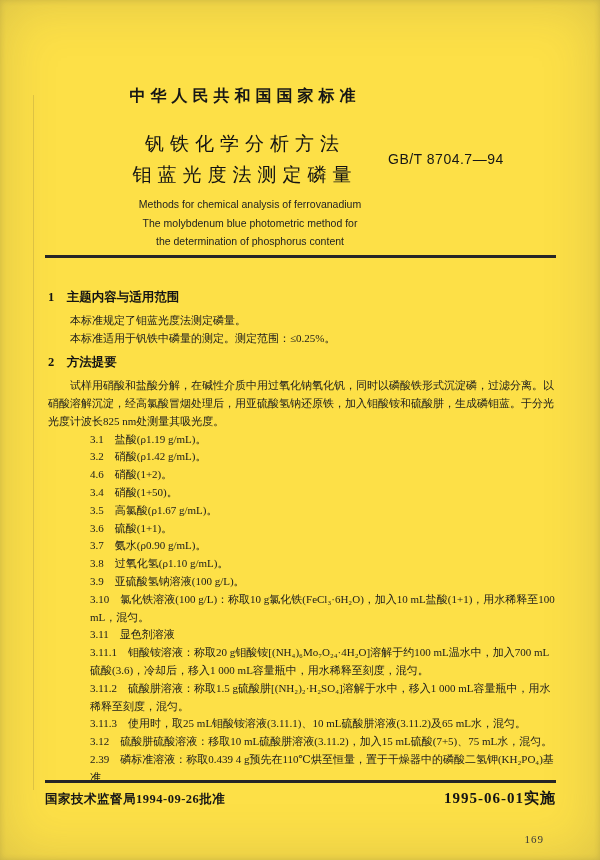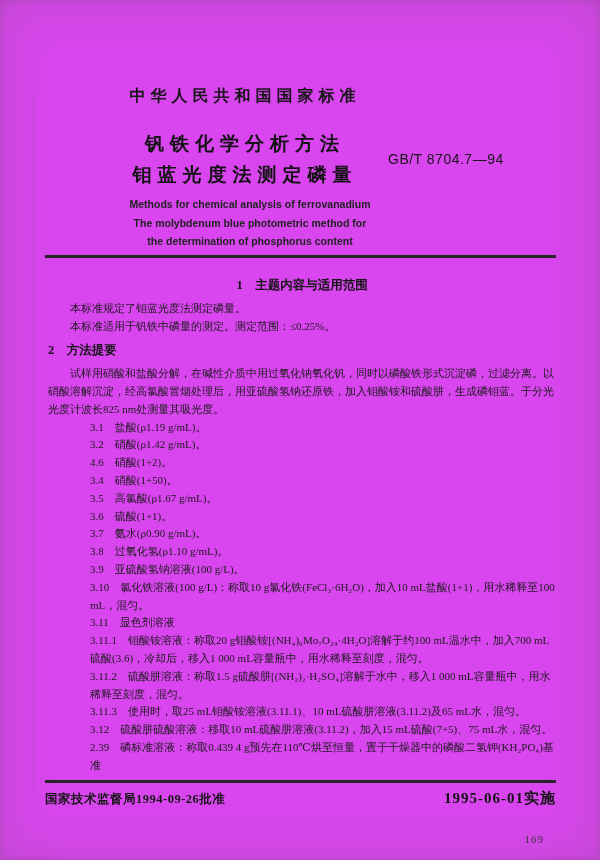--- a/index.html
+++ b/index.html
@@ -5,21 +5,21 @@
   * { margin: 0; padding: 0; box-sizing: border-box; }
   html, body { width: 600px; height: 860px; }
   body {
     font-family: "Liberation Serif", "DejaVu Serif", serif;
     background: #dddbd5;
   }
   .page {
     position: relative;
     width: 600px;
     height: 860px;
-    background: #d946ef;
+    background: #fde047;
     color: #1d1d1d;
     overflow: hidden;
     box-shadow: inset 0 0 55px rgba(90,85,75,0.22), inset 0 0 6px rgba(60,55,50,0.18);
   }
   .scan-edge-line {
     position: absolute;
     left: 33px; top: 95px; bottom: 70px;
     width: 1px;
     background: rgba(70,65,60,0.16);
   }
@@ -29,41 +29,41 @@
     text-align: center;
     font-weight: bold;
     font-size: 16px;
     letter-spacing: 5px;
     color: #161616;
   }
   .title-cn {
     position: absolute;
     top: 128px; left: 40px; width: 410px;
     text-align: center;
-    font-weight: bold;
+    font-weight: normal;
     font-size: 19px;
     letter-spacing: 6px;
     line-height: 31px;
     color: #121212;
   }
   .std-no {
     position: absolute;
     top: 151px; left: 388px;
     font-family: "Liberation Sans", "DejaVu Sans", sans-serif;
     font-weight: normal;
     font-size: 14px;
     letter-spacing: 0.5px;
     color: #161616;
   }
   .title-en {
     position: absolute;
     top: 195px; left: 45px; width: 410px;
     text-align: center;
     font-family: "Liberation Sans", "DejaVu Sans", sans-serif;
-    font-weight: bold;
+    font-weight: normal;
     font-size: 10.5px;
     line-height: 18.5px;
     color: #222;
   }
   .rule-top {
     position: absolute;
     top: 255px; left: 45px;
     width: 511px; height: 3px;
     background: #262626;
   }
@@ -74,21 +74,21 @@
     font-size: 11px;
     line-height: 17.8px;
     color: #1b1b1b;
   }
   .sec-h {
     font-size: 12.5px;
     font-weight: bold;
     margin: 7px 0 5px 0;
     color: #141414;
   }
-  .sec-h:first-child { margin-top: 0; text-align: center; }
+  .sec-h:first-child { margin-top: 12px; }
   .indent { text-indent: 2em; }
   .item { text-indent: 0; margin-left: 42px; }
   .footer-rule {
     position: absolute;
     top: 780px; left: 45px;
     width: 511px; height: 2.5px;
     background: #262626;
   }
   .footer-row {
     position: absolute;

